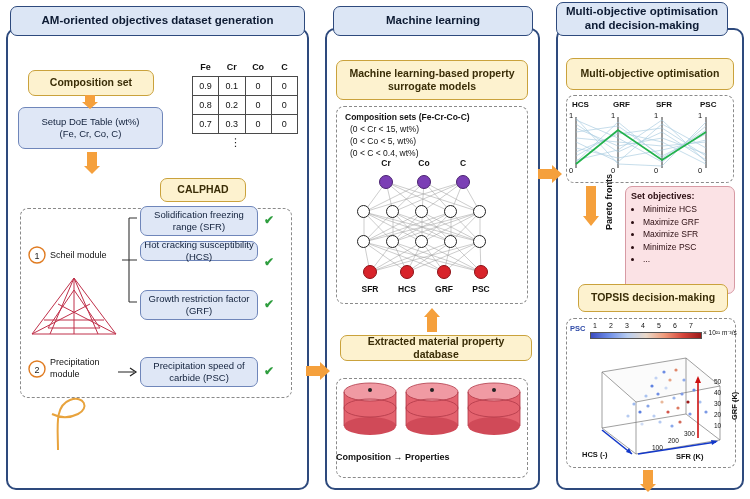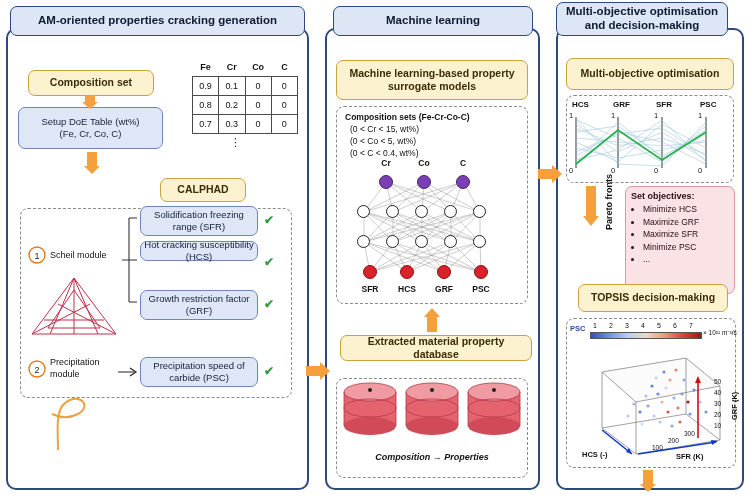--- a/index.html
+++ b/index.html
@@ -113,21 +113,21 @@
   .node.purple{background:#7b3fb5;border:1.3px solid #4a2370;}
   .node.red{background:#d8232a;border:1.3px solid #8c1116;}
 
   .nnlabel{position:absolute;font-size:8.5px;font-weight:bold;color:#111;text-align:center;}
   .pclbl{position:absolute;font-size:8px;font-weight:bold;color:#111;}
   .pcnum{position:absolute;font-size:7.5px;color:#111;}
 
   
   .cyl{position:absolute;}
 
-  .smallcap{position:absolute;font-size:9px;font-weight:bold;color:#111;text-align:center;font-style:italic;}
+  .smallcap{position:absolute;font-size:9px;font-weight:bold;color:#111;}
 
   .vertlabel{
     position:absolute;
     font-size:9px;
     font-weight:bold;
     color:#111;
     transform-origin:0 0;
     transform:rotate(-90deg);
     white-space:nowrap;
   }
@@ -143,21 +143,21 @@
     border:0.8px solid #555;
     box-sizing:border-box;
   }
 </style>
 </head>
 <body>
 
 <div class="stage">
 
   <div class="panel" style="left:6px;top:28px;width:303px;height:462px;"></div>
-  <div class="panel-title" style="left:10px;top:6px;width:295px;height:30px;">AM-oriented properties cracking generation</div>
+  <div class="panel-title" style="left:10px;top:6px;width:295px;height:30px;">AM-oriented objectives dataset generation</div>
 
   <div class="yellowbox" style="left:28px;top:70px;width:126px;height:26px;">Composition set</div>
 
   <div class="bluebox" style="left:18px;top:107px;width:145px;height:42px;flex-direction:column;">
     <span>Setup DoE Table (wt%)</span>
     <span>(Fe, Cr, Co, C)</span>
   </div>
 
   <svg class="arrow" style="left:82px;top:95px;width:16px;height:14px;">
     <polygon points="3,0 13,0 13,7 16,7 8,14 0,7 3,7" fill="#f5a03c"></polygon>

